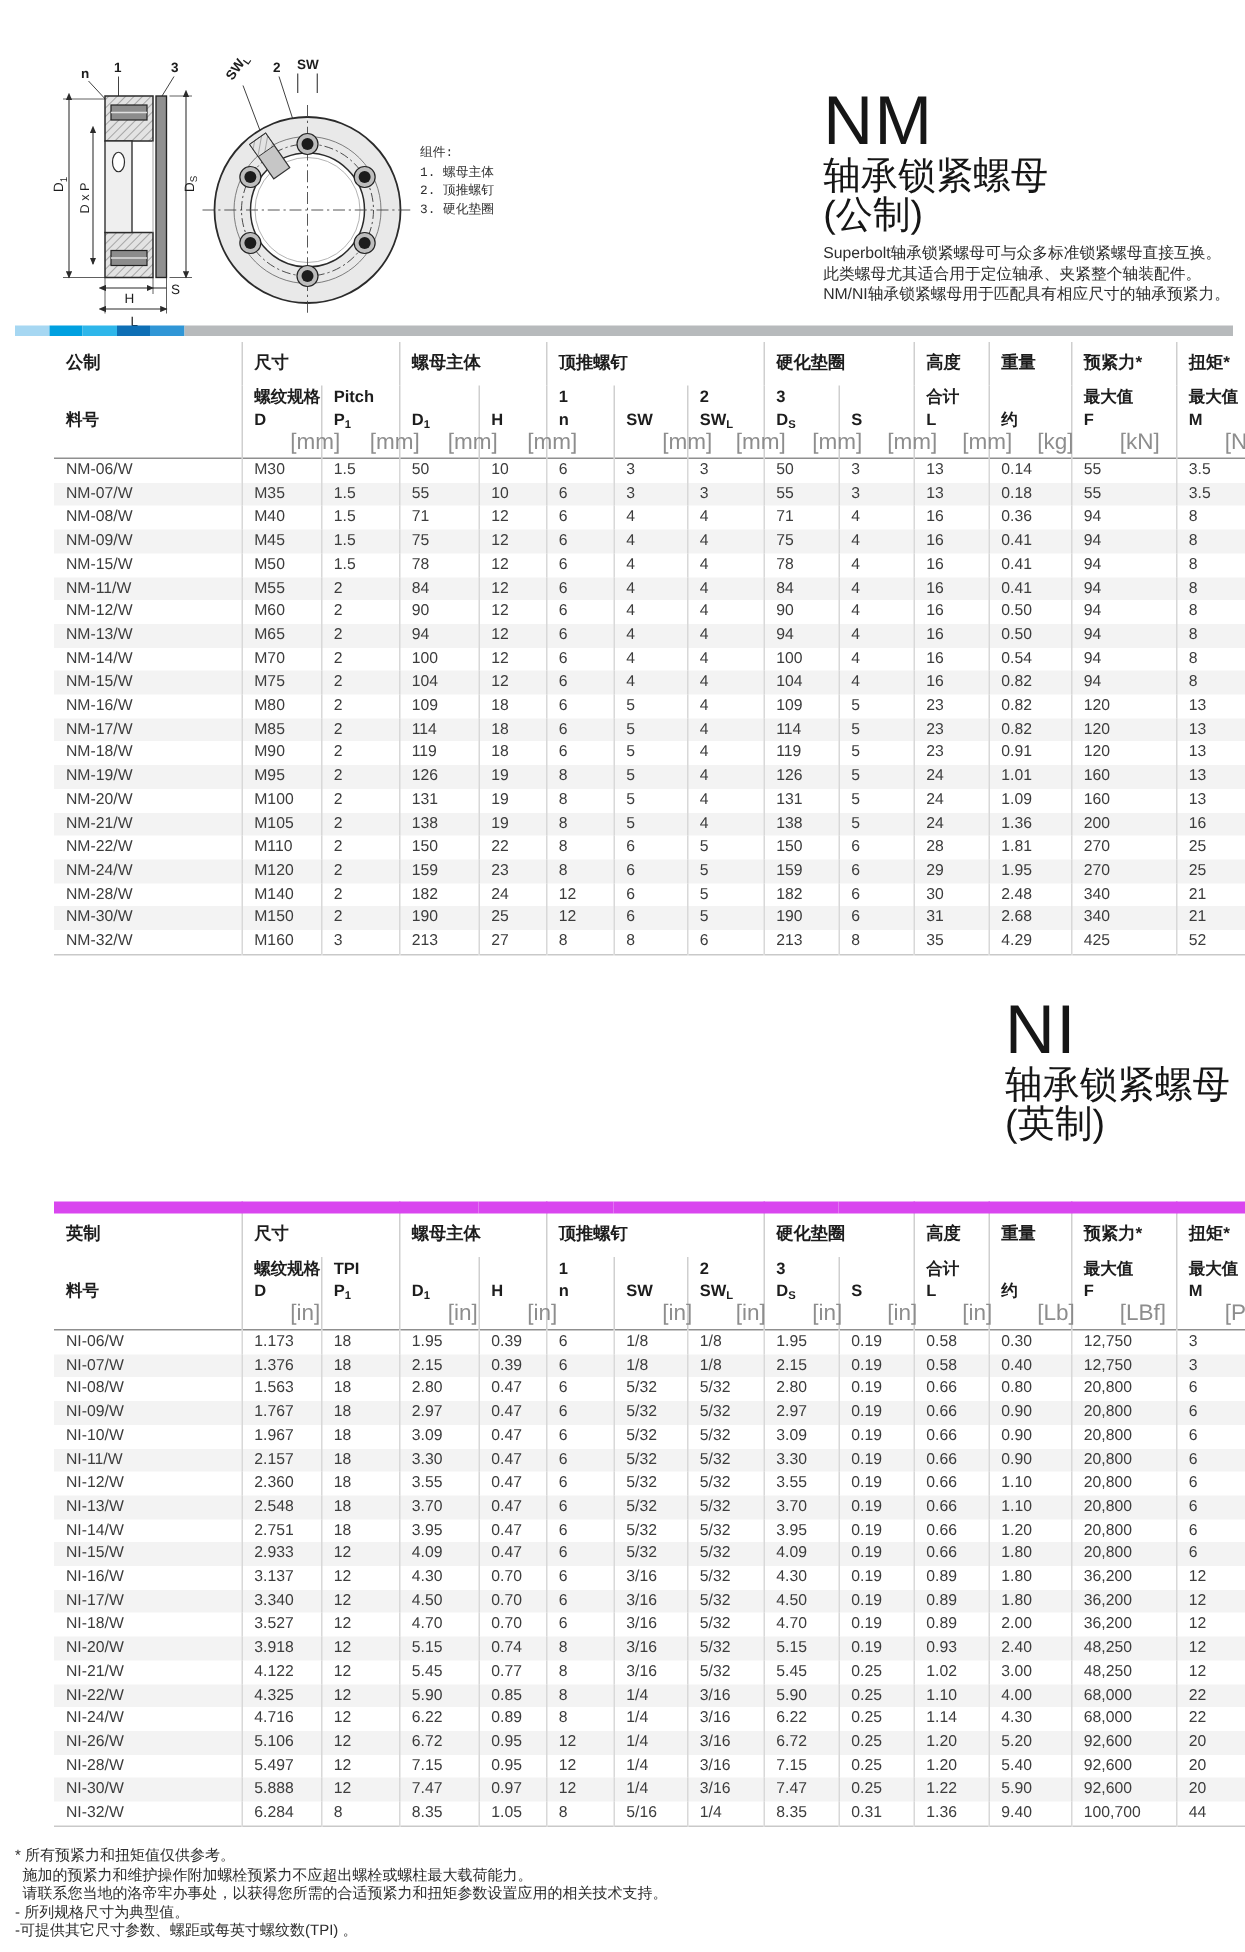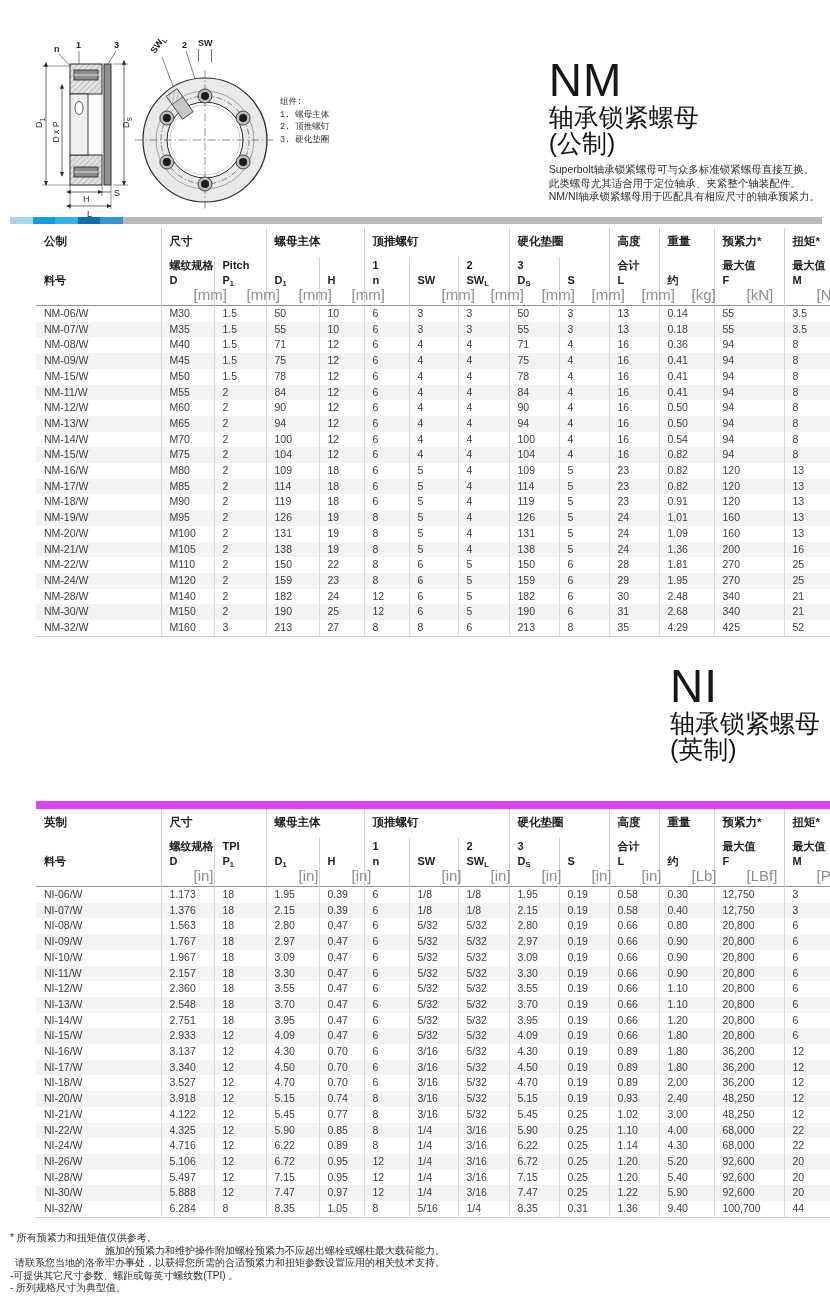--- a/index.html
+++ b/index.html
@@ -36,21 +36,21 @@
   .spec td{border-left:1px solid #d8d8d8;height:15.7px;line-height:15.7px;padding:0 0 0 8px;white-space:nowrap;}
   .spec td:first-child{border-left:none;}
   .spec tbody tr:nth-child(even){background:#f3f3f3;}
   .spec tbody{border-bottom:1px solid #c9c9c9;}
   sub{font-size:7.5px;vertical-align:baseline;position:relative;top:2px;}
   
   #drawing{position:absolute;left:12px;top:28px;pointer-events:none;}
   .parts-list{position:absolute;left:280px;top:96px;font-size:8.5px;line-height:12.5px;color:#303030;font-family:Liberation Mono, monospace;}
   
   .footnotes{position:absolute;left:10px;top:1232px;font-size:10px;line-height:12.5px;color:#2d2d2d;}
-  .fn-line.indent{padding-left:5px;text-align:right;}
+  .fn-line.indent{padding-left:5px;}
 </style>
 </head>
 <body>
 
 <svg id="drawing" width="330" height="200" viewBox="0 0 330 200">
   <defs>
     <pattern id="hatch" patternUnits="userSpaceOnUse" width="4" height="4" patternTransform="rotate(45)">
       <rect width="4" height="4" fill="#e3e3e3"></rect>
       <line x1="0" y1="0" x2="0" y2="4" stroke="#6d6d6d" stroke-width="0.7"></line>
     </pattern>
@@ -1080,15 +1080,15 @@
           <td>44</td>
         </tr>
       </tbody>
     </table>
   </div>
 
 <div class="footnotes" id="footnotes">
     <div class="fn-line">* 所有预紧力和扭矩值仅供参考。</div>
     <div class="fn-line indent">施加的预紧力和维护操作附加螺栓预紧力不应超出螺栓或螺柱最大载荷能力。</div>
     <div class="fn-line indent">请联系您当地的洛帝牢办事处，以获得您所需的合适预紧力和扭矩参数设置应用的相关技术支持。</div>
+    <div class="fn-line">- 所列规格尺寸为典型值。</div>
     <div class="fn-line">-可提供其它尺寸参数、螺距或每英寸螺纹数(TPI) 。</div>
-    <div class="fn-line">- 所列规格尺寸为典型值。</div>
   </div>
 
 </body></html>

